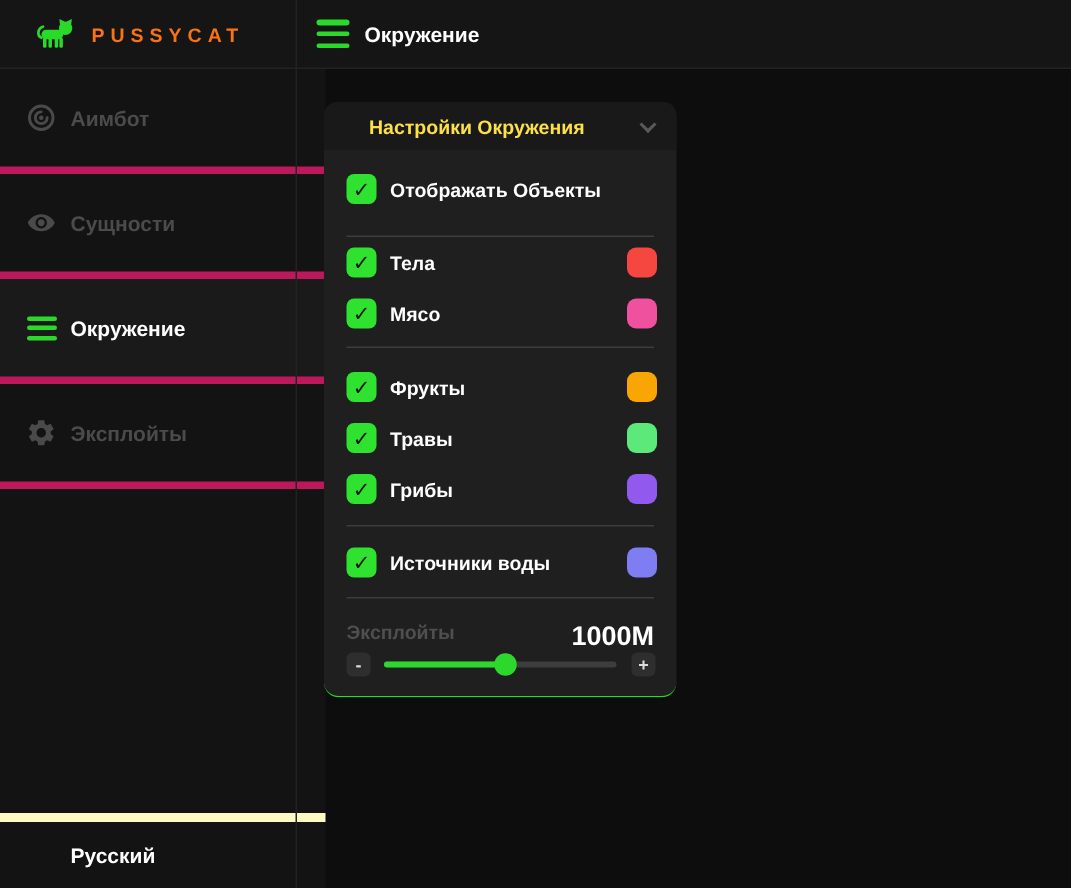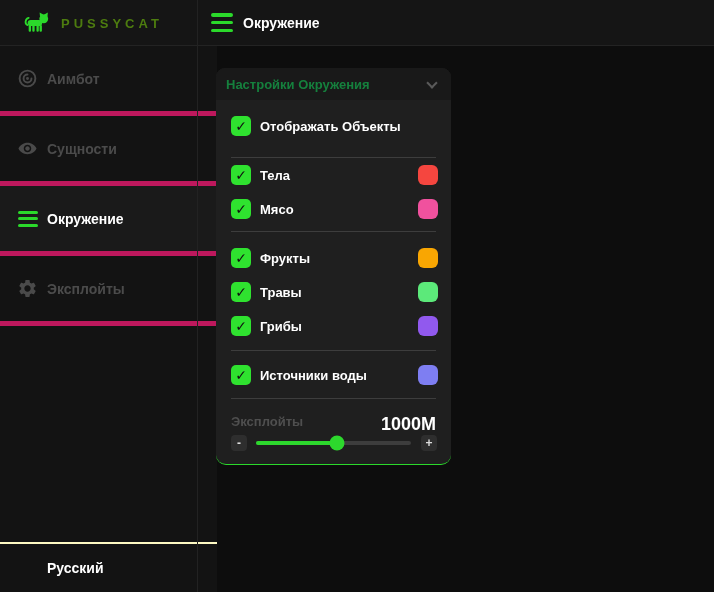--- a/index.html
+++ b/index.html
@@ -4,21 +4,21 @@
 <style>
   html,body{margin:0;padding:0;background:#0d0d0d;}
   *{box-sizing:border-box;}
   .app{position:relative;width:714px;height:592px;background:#0d0d0d;overflow:hidden;
        font-family:"Liberation Sans","DejaVu Sans",sans-serif;-webkit-font-smoothing:antialiased;}
 
   
   .topbar{position:absolute;left:0;top:0;width:714px;height:46px;background:#151515;
           border-bottom:1px solid #232323;}
   .brand{position:absolute;left:24px;top:0;height:46px;display:flex;align-items:center;gap:10px;}
-  .brand-name{color:#4d7c0f;font-size:13px;font-weight:bold;letter-spacing:4px;}
+  .brand-name{color:#f97316;font-size:13px;font-weight:bold;letter-spacing:4px;}
   .hamburger{position:absolute;left:211px;top:13px;width:22px;height:19px;display:flex;
              flex-direction:column;justify-content:space-between;cursor:pointer;}
   .hamburger i{display:block;height:3.5px;border-radius:2px;}
   .topbar-title{position:absolute;left:243px;top:0;height:46px;display:flex;align-items:center;
                 color:#fff;font-size:14px;font-weight:bold;}
 
   
   .sidebar{position:absolute;left:0;top:46px;width:217px;height:546px;background:#131313;}
   .vline{position:absolute;left:197px;top:0;width:1px;height:592px;background:#222;}
   .nav-item{position:relative;height:70px;border-bottom:5px solid #be185d;display:flex;
@@ -27,30 +27,30 @@
                   align-items:center;justify-content:center;}
   .nav-item .nlabel{position:absolute;left:47px;font-size:14px;font-weight:bold;color:#4b4b4b;}
   .nav-item.active{background:#1a1a1a;}
   .nav-item.active .nlabel{color:#ffffff;}
   .mini-burger{width:20px;height:16px;display:flex;flex-direction:column;justify-content:space-between;}
   .mini-burger i{display:block;height:3px;border-radius:2px;}
   .lang{position:absolute;left:0;width:217px;height:50px;display:flex;align-items:center;cursor:pointer;}
   .lang .nlabel{position:absolute;left:47px;font-size:14px;font-weight:bold;}
   .lang-en{bottom:50px;}
   .lang-en .nlabel{color:#4b4b4b;}
-  .lang-ru{bottom:0;border-top:2px solid #fef9c3;}
+  .lang-ru{bottom:0;border-top:6px solid #fef9c3;}
   .lang-ru .nlabel{color:#ffffff;}
 
   
   .panel{position:absolute;left:216px;top:68px;width:235px;height:397px;border-radius:9px;
          background:#1f1f1f;border-bottom:1px solid #2bd92b;
          border-bottom-left-radius:10px;border-bottom-right-radius:10px;}
   .panel-header{position:absolute;left:0;top:0;width:235px;height:32px;background:#191919;
                 border-radius:9px 9px 0 0;display:flex;align-items:center;cursor:pointer;}
-  .panel-title{margin-left:10px;color:#15803d;font-size:13px;font-weight:bold;}
+  .panel-title{margin-left:30px;color:#fde047;font-size:13px;font-weight:bold;}
   .chevron{position:absolute;right:15px;top:11px;width:8px;height:8px;border-right:2px solid #5a5a5a;
            border-bottom:2px solid #5a5a5a;transform:rotate(45deg);}
   .prow{position:absolute;left:15px;width:205px;height:28px;display:flex;align-items:center;}
   .checkbox{width:20px;height:20px;border-radius:5px;display:flex;align-items:center;
             justify-content:center;color:#101010;font-size:14px;font-weight:bold;cursor:pointer;
             line-height:1;}
   .plabel{margin-left:9px;color:#fff;font-size:13px;font-weight:bold;}
   .swatch{position:absolute;right:-2px;width:20px;height:20px;border-radius:6px;cursor:pointer;}
   .pdivider{position:absolute;left:15px;width:205px;height:1px;background:#3d3d3d;}
 

